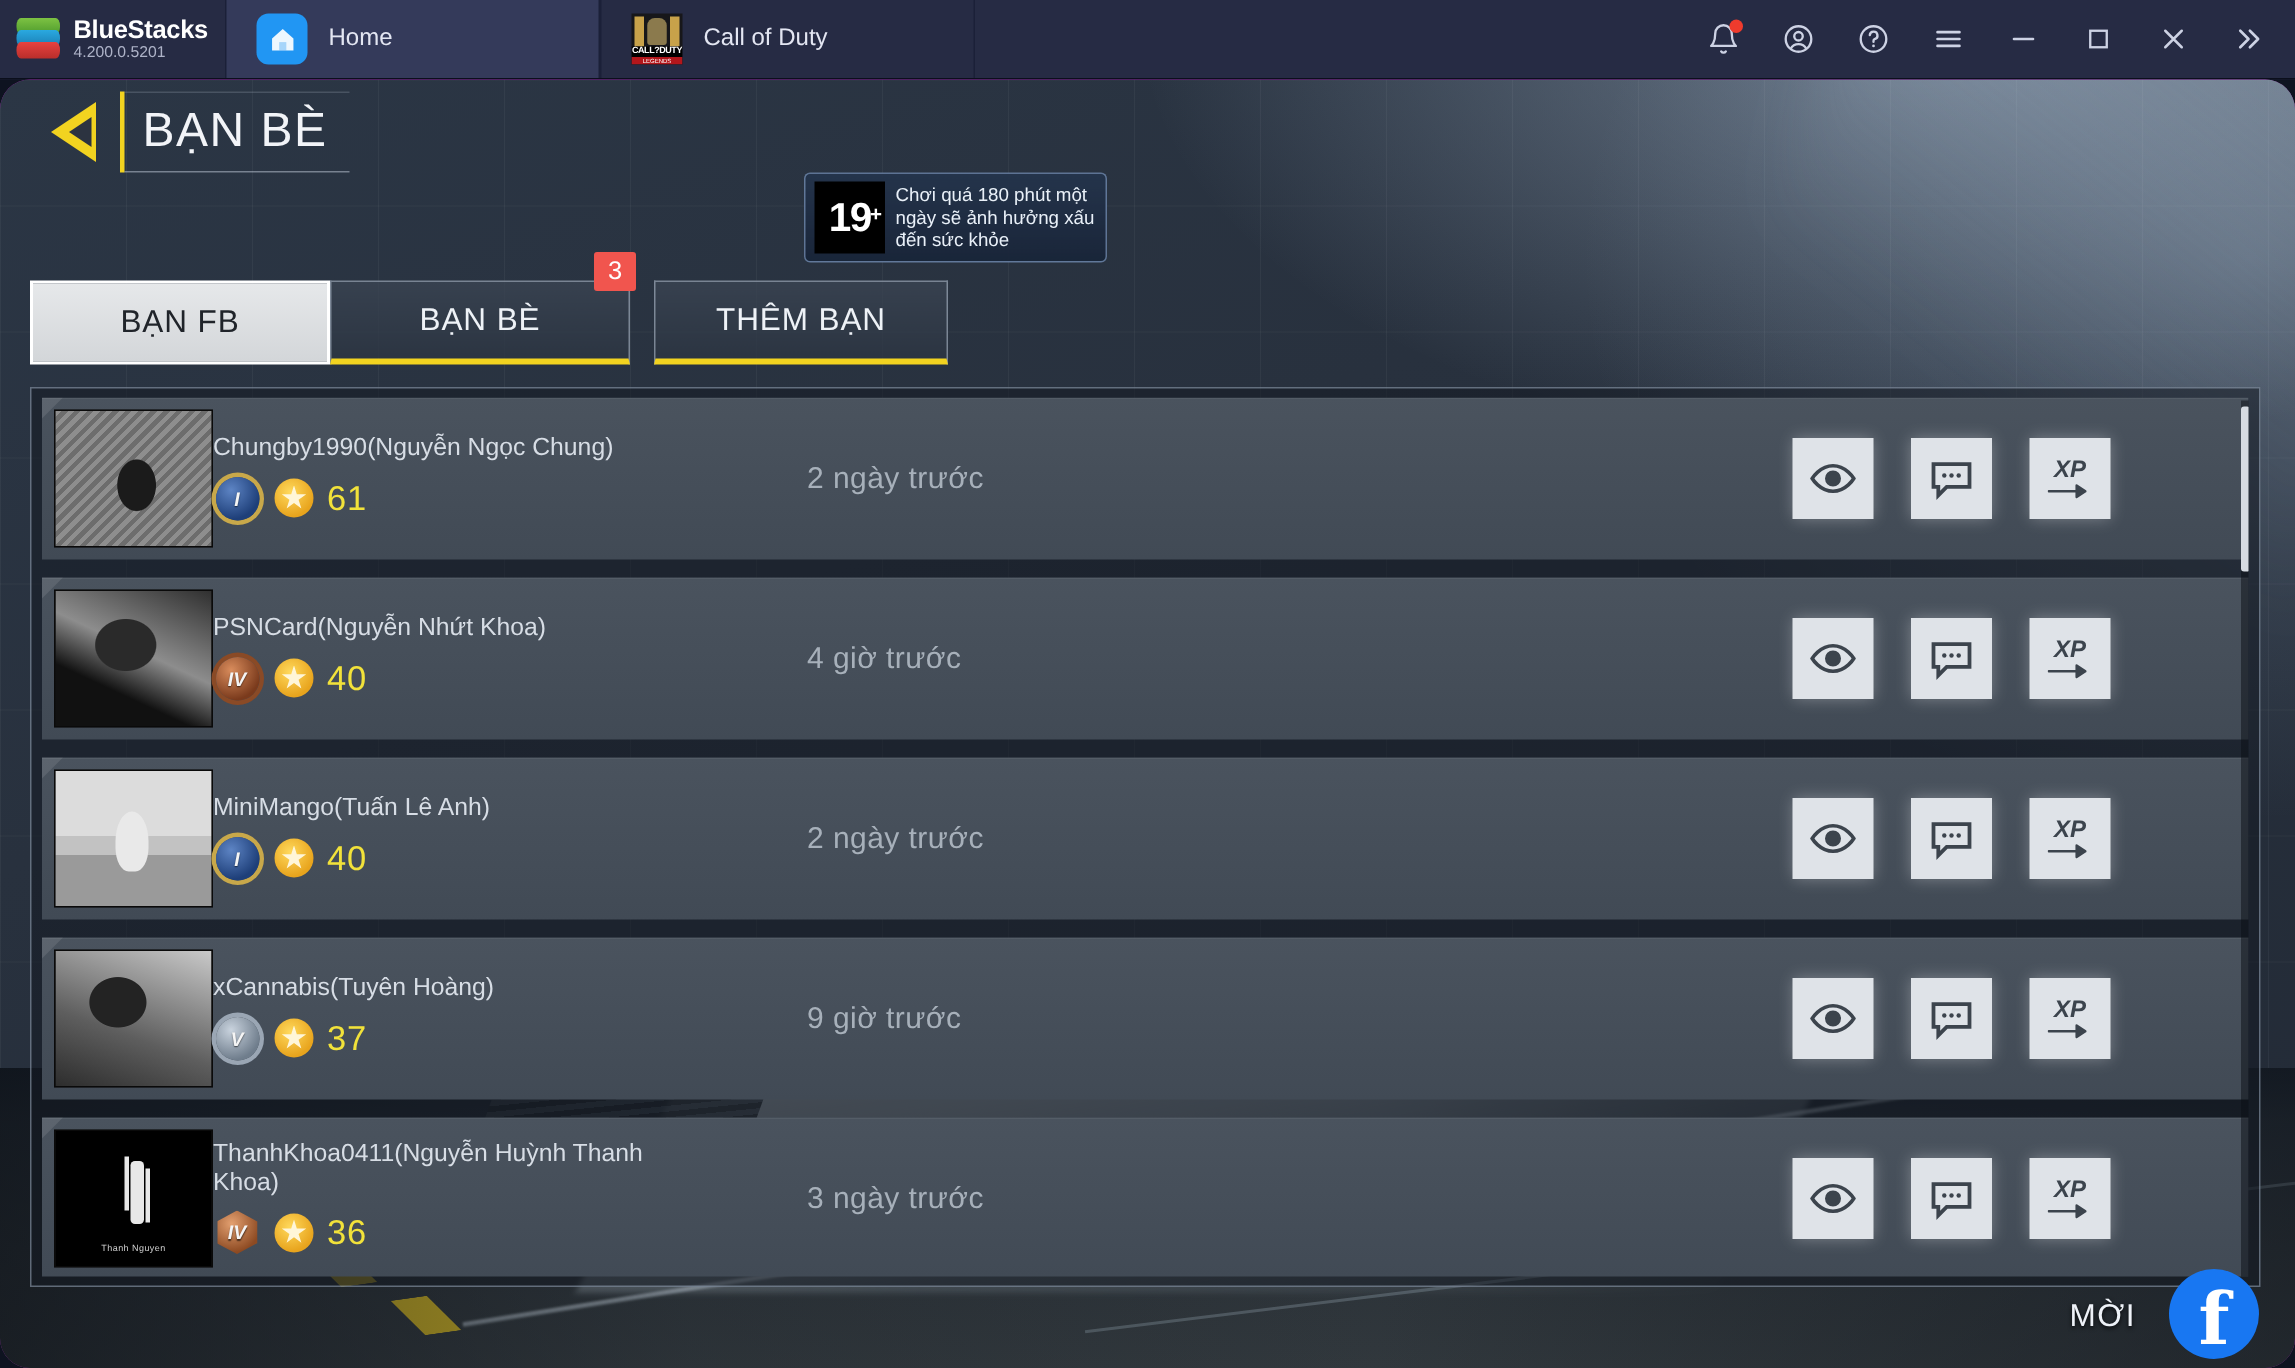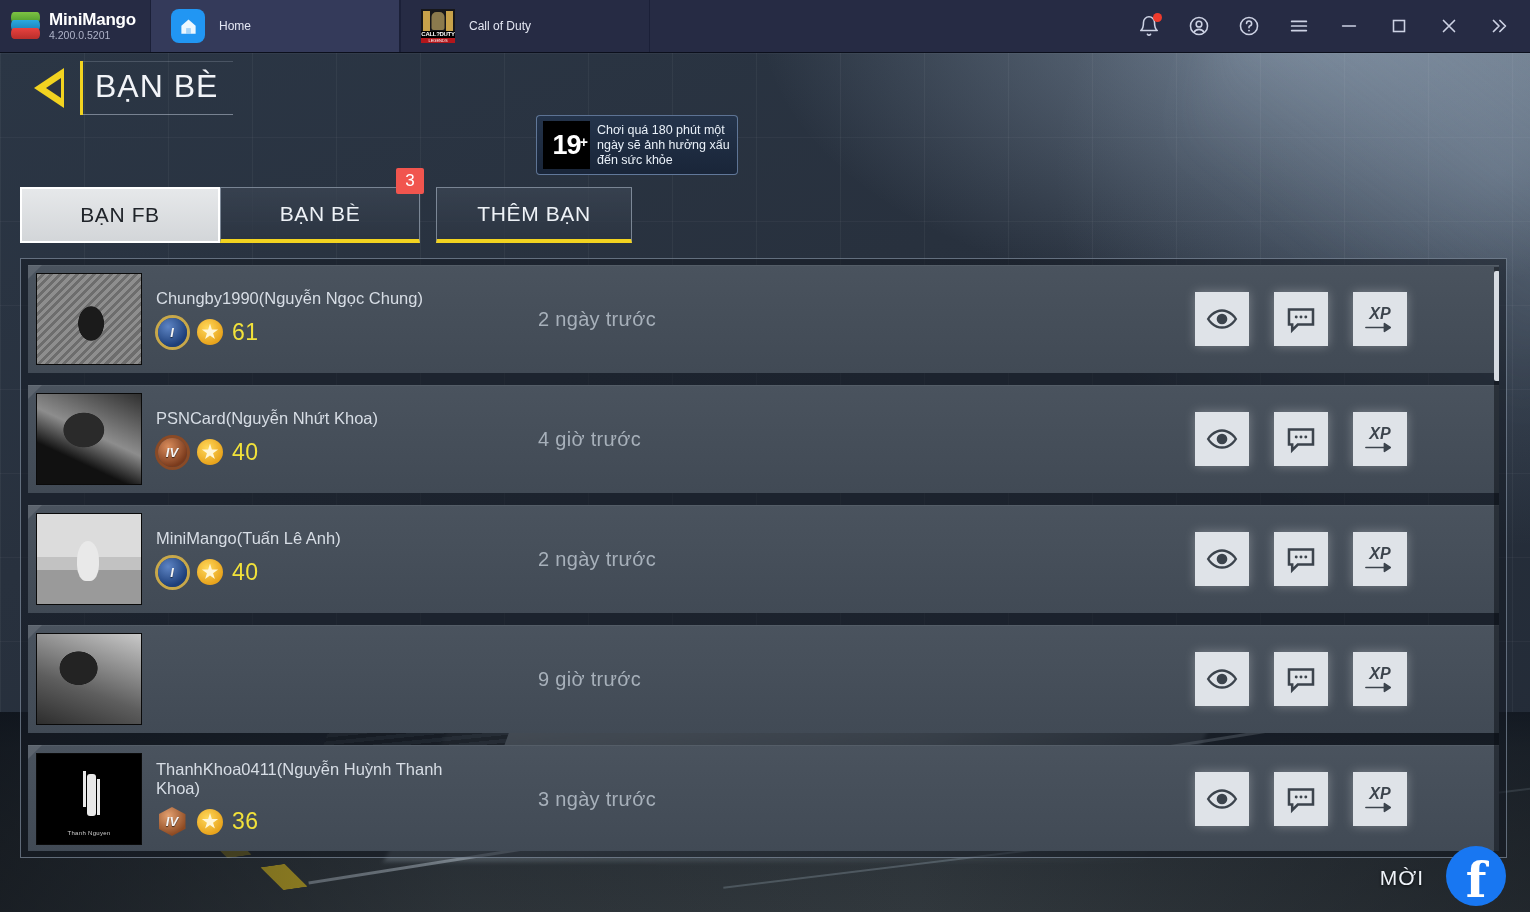--- a/index.html
+++ b/index.html
@@ -30,21 +30,21 @@
   .bs-title{ color:#ffffff; font-size:17px; font-weight:bold; letter-spacing:-.2px; }
   .bs-ver{ color:#aeb3c8; font-size:10.5px; margin-top:2px; }
 
   .bs-tab{
     display:flex; align-items:center; gap:14px;
     padding:0 20px; position:relative;
     border-left:1px solid #1b2038; border-right:1px solid #1b2038;
     min-width:250px;
   }
   .bs-tab.active{ background:#343a5a; }
-  .bs-tab .tab-label{ color:#e3e6f2; font-size:12px; }
+  .bs-tab .tab-label{ color:#e3e6f2; font-size:16px; }
   .home-ico{
     width:34px; height:34px; border-radius:8px; background:#2196f3;
     display:flex; align-items:center; justify-content:center; flex:none;
   }
   .home-ico svg{ width:19px; height:19px; }
   .cod-ico{
     width:34px; height:34px; flex:none; background:#17171a;
     display:flex; flex-direction:column; align-items:center; justify-content:flex-end;
     overflow:hidden; position:relative;
   }
@@ -75,20 +75,21 @@
   .bs-dot{
     position:absolute; width:9px; height:9px; border-radius:50%;
     background:#ef3b2d; top:13px; right:12px;
   }
 
   
   #game{
     position:absolute; left:0; top:53px; width:1530px; height:859px;
     overflow:hidden;
     background:#a21caf;
+    border-radius:20px;
   }
   .bg-top{
     position:absolute; left:0; top:0; width:1530px; height:760px;
     background:
       radial-gradient(760px 420px at 1290px -40px, rgba(200,222,245,.42), rgba(200,222,245,0) 70%),
       radial-gradient(620px 520px at 1500px 120px, rgba(175,200,228,.25), rgba(175,200,228,0) 72%),
       linear-gradient(160deg,#2b3645 0%,#28313e 40%,#232b37 100%);
   }
   .bg-grid{
     position:absolute; left:0; top:0; width:1530px; height:760px;
@@ -255,21 +256,21 @@
   .ph.a5::after{
     content:""; position:absolute; left:48%; top:22%; width:9px; height:42px;
     background:#e8e8e8; border-radius:3px;
     box-shadow:-7px -6px 0 -3px #e8e8e8, 7px 2px 0 -3px #e8e8e8;
   }
   .ph.a5 .cap{
     position:absolute; left:0; right:0; bottom:8px; text-align:center;
     color:#cfcfcf; font-size:6px; letter-spacing:.3px;
   }
 
-  .meta{ margin-left:14px; width:360px; }
+  .meta{ width:360px; }
   .pname{ color:#d7dde5; font-size:16.5px; line-height:19px; max-width:300px; }
   .rankline{ display:flex; align-items:center; gap:9px; margin-top:7px; }
   .medal{
     width:32px; height:34px; flex:none; position:relative;
     display:flex; align-items:center; justify-content:center;
   }
   .medal .disc{
     width:29px; height:29px; border-radius:50%;
     display:flex; align-items:center; justify-content:center;
     color:#f5f5f5; font-size:13px; font-weight:bold; font-style:italic;
@@ -344,21 +345,21 @@
 <body>
 
 <div id="titlebar">
   <div class="bs-brand">
     <div class="bs-logo">
       <i class="l1"></i>
         <i class="l2"></i>
         <i class="l3"></i>
     </div>
     <div class="bs-names">
-      <div class="bs-title">MiniMango</div>
+      <div class="bs-title">BlueStacks</div>
       <div class="bs-ver">4.200.0.5201</div>
     </div>
   </div>
 
   <div class="bs-tab active">
     <div class="home-ico">
       <svg viewBox="0 0 24 24">
           <path d="M3 11 L12 3 L21 11 L21 21 L3 21 Z" fill="#ffffff" opacity=".92"></path>
           <rect x="9" y="14" width="6" height="7" fill="#2196f3" opacity=".35"></rect>
         </svg>
@@ -599,20 +600,30 @@
                 </svg>
             </div>
           </div>
         </div>
       </div>
 
       <div class="row">
         <div class="avatar">
             <div class="ph a4"></div>
           </div>
+        <div class="meta">
+          <div class="pname">xCannabis(Tuyên Hoàng)</div>
+          <div class="rankline">
+            <div class="medal silver">
+              <div class="disc">V</div>
+            </div>
+            <div class="star"></div>
+            <div class="lvl">37</div>
+          </div>
+        </div>
         <div class="tstamp">9 giờ trước</div>
         <div class="acts">
           <div class="act">
             <svg viewBox="0 0 24 24" fill="none" stroke="#3c444d" stroke-width="1.8">
                 <path d="M1.6 12S5.4 5.6 12 5.6 22.4 12 22.4 12 18.6 18.4 12 18.4 1.6 12 1.6 12Z"></path>
                 <circle cx="12" cy="12" r="3.1" fill="#3c444d"></circle>
               </svg>
           </div>
           <div class="act">
             <svg viewBox="0 0 24 24" fill="none" stroke="#3c444d" stroke-width="1.9">

